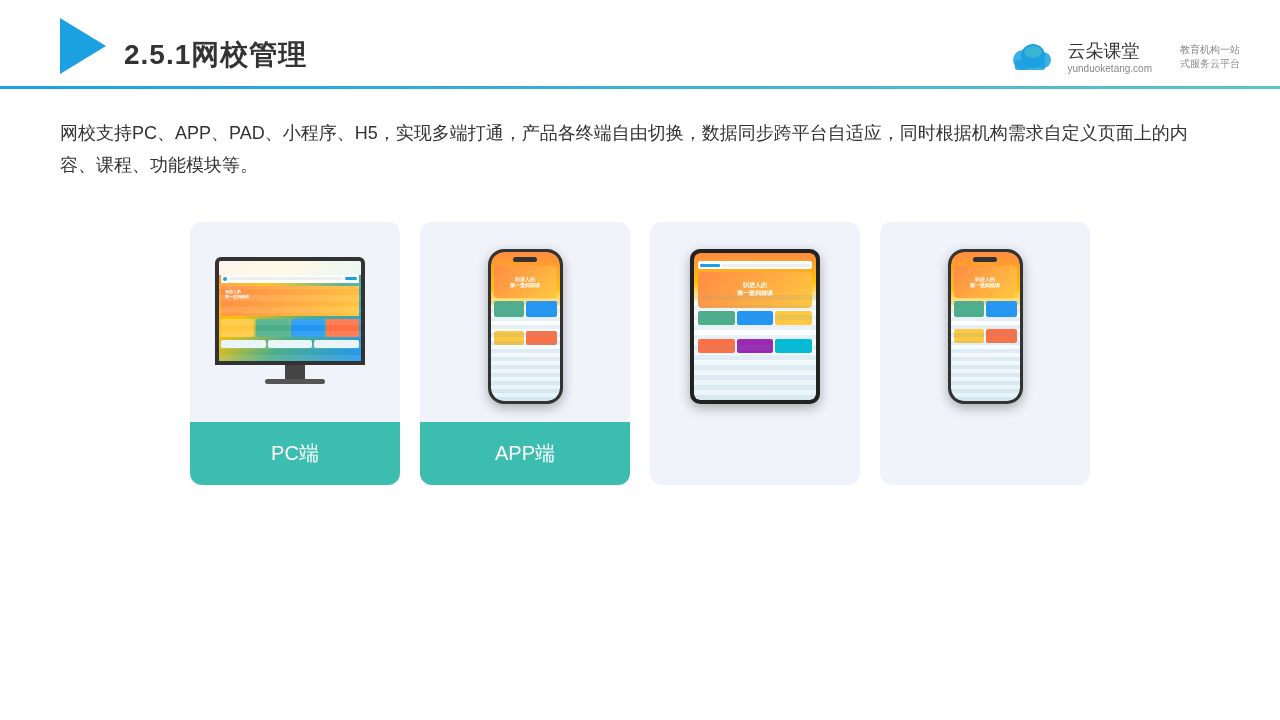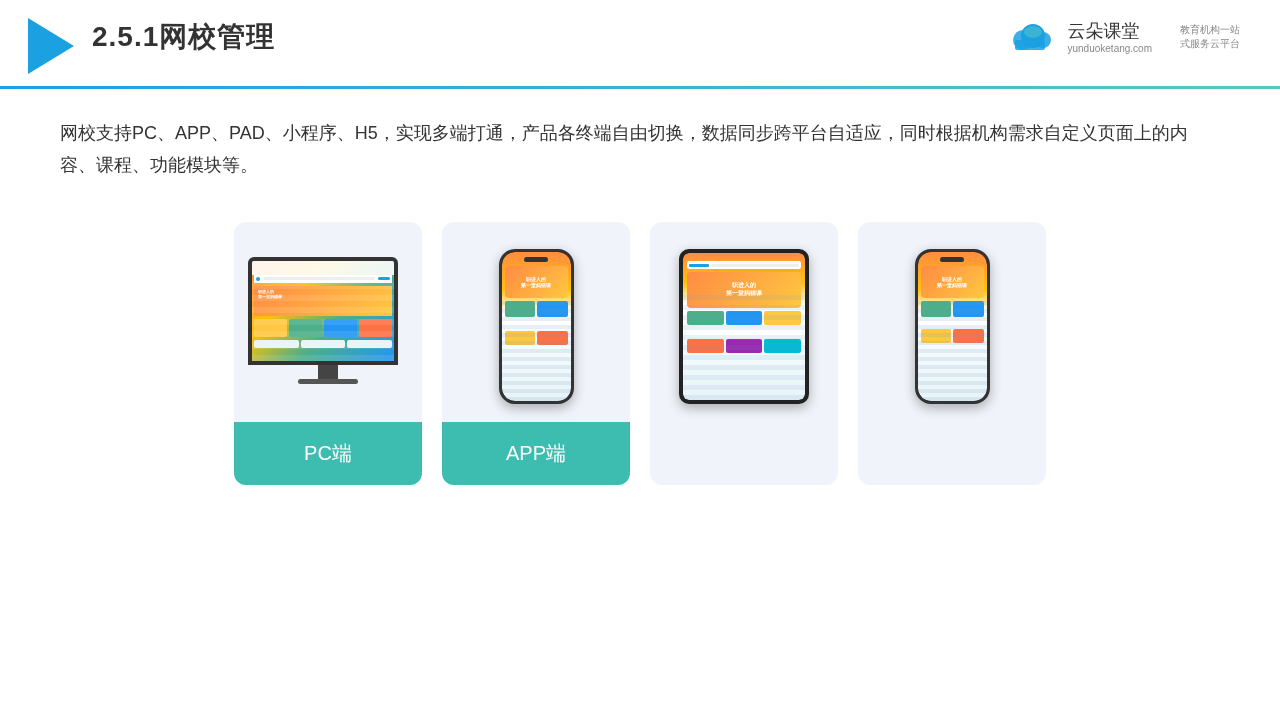--- a/index.html
+++ b/index.html
@@ -8,22 +8,22 @@
       background: #fff;
       width: 1280px;
       height: 720px;
       overflow: hidden;
       position: relative;
     }
 
     
     .header {
       display: flex;
-      align-items: flex-start;
-      padding: 18px 40px 0 28px;
+      align-items: flex-end;
+      padding: 18px 40px 0 60px;
       position: relative;
     }
     .logo-triangle {
       width: 0;
       height: 0;
       border-top: 28px solid transparent;
       border-bottom: 28px solid transparent;
       border-left: 46px solid #1ba0e2;
       margin-right: 18px;
       flex-shrink: 0;
@@ -83,21 +83,21 @@
     .cards-container {
       display: flex;
       gap: 20px;
       padding: 30px 55px;
       justify-content: center;
     }
 
     .card {
       background: #f0f4fa;
       border-radius: 12px;
-      width: 188px;
+      width: 210px;
       flex-shrink: 0;
       display: flex;
       flex-direction: column;
       align-items: center;
       overflow: hidden;
     }
 
     .card-image-area {
       width: 100%;
       height: 200px;

